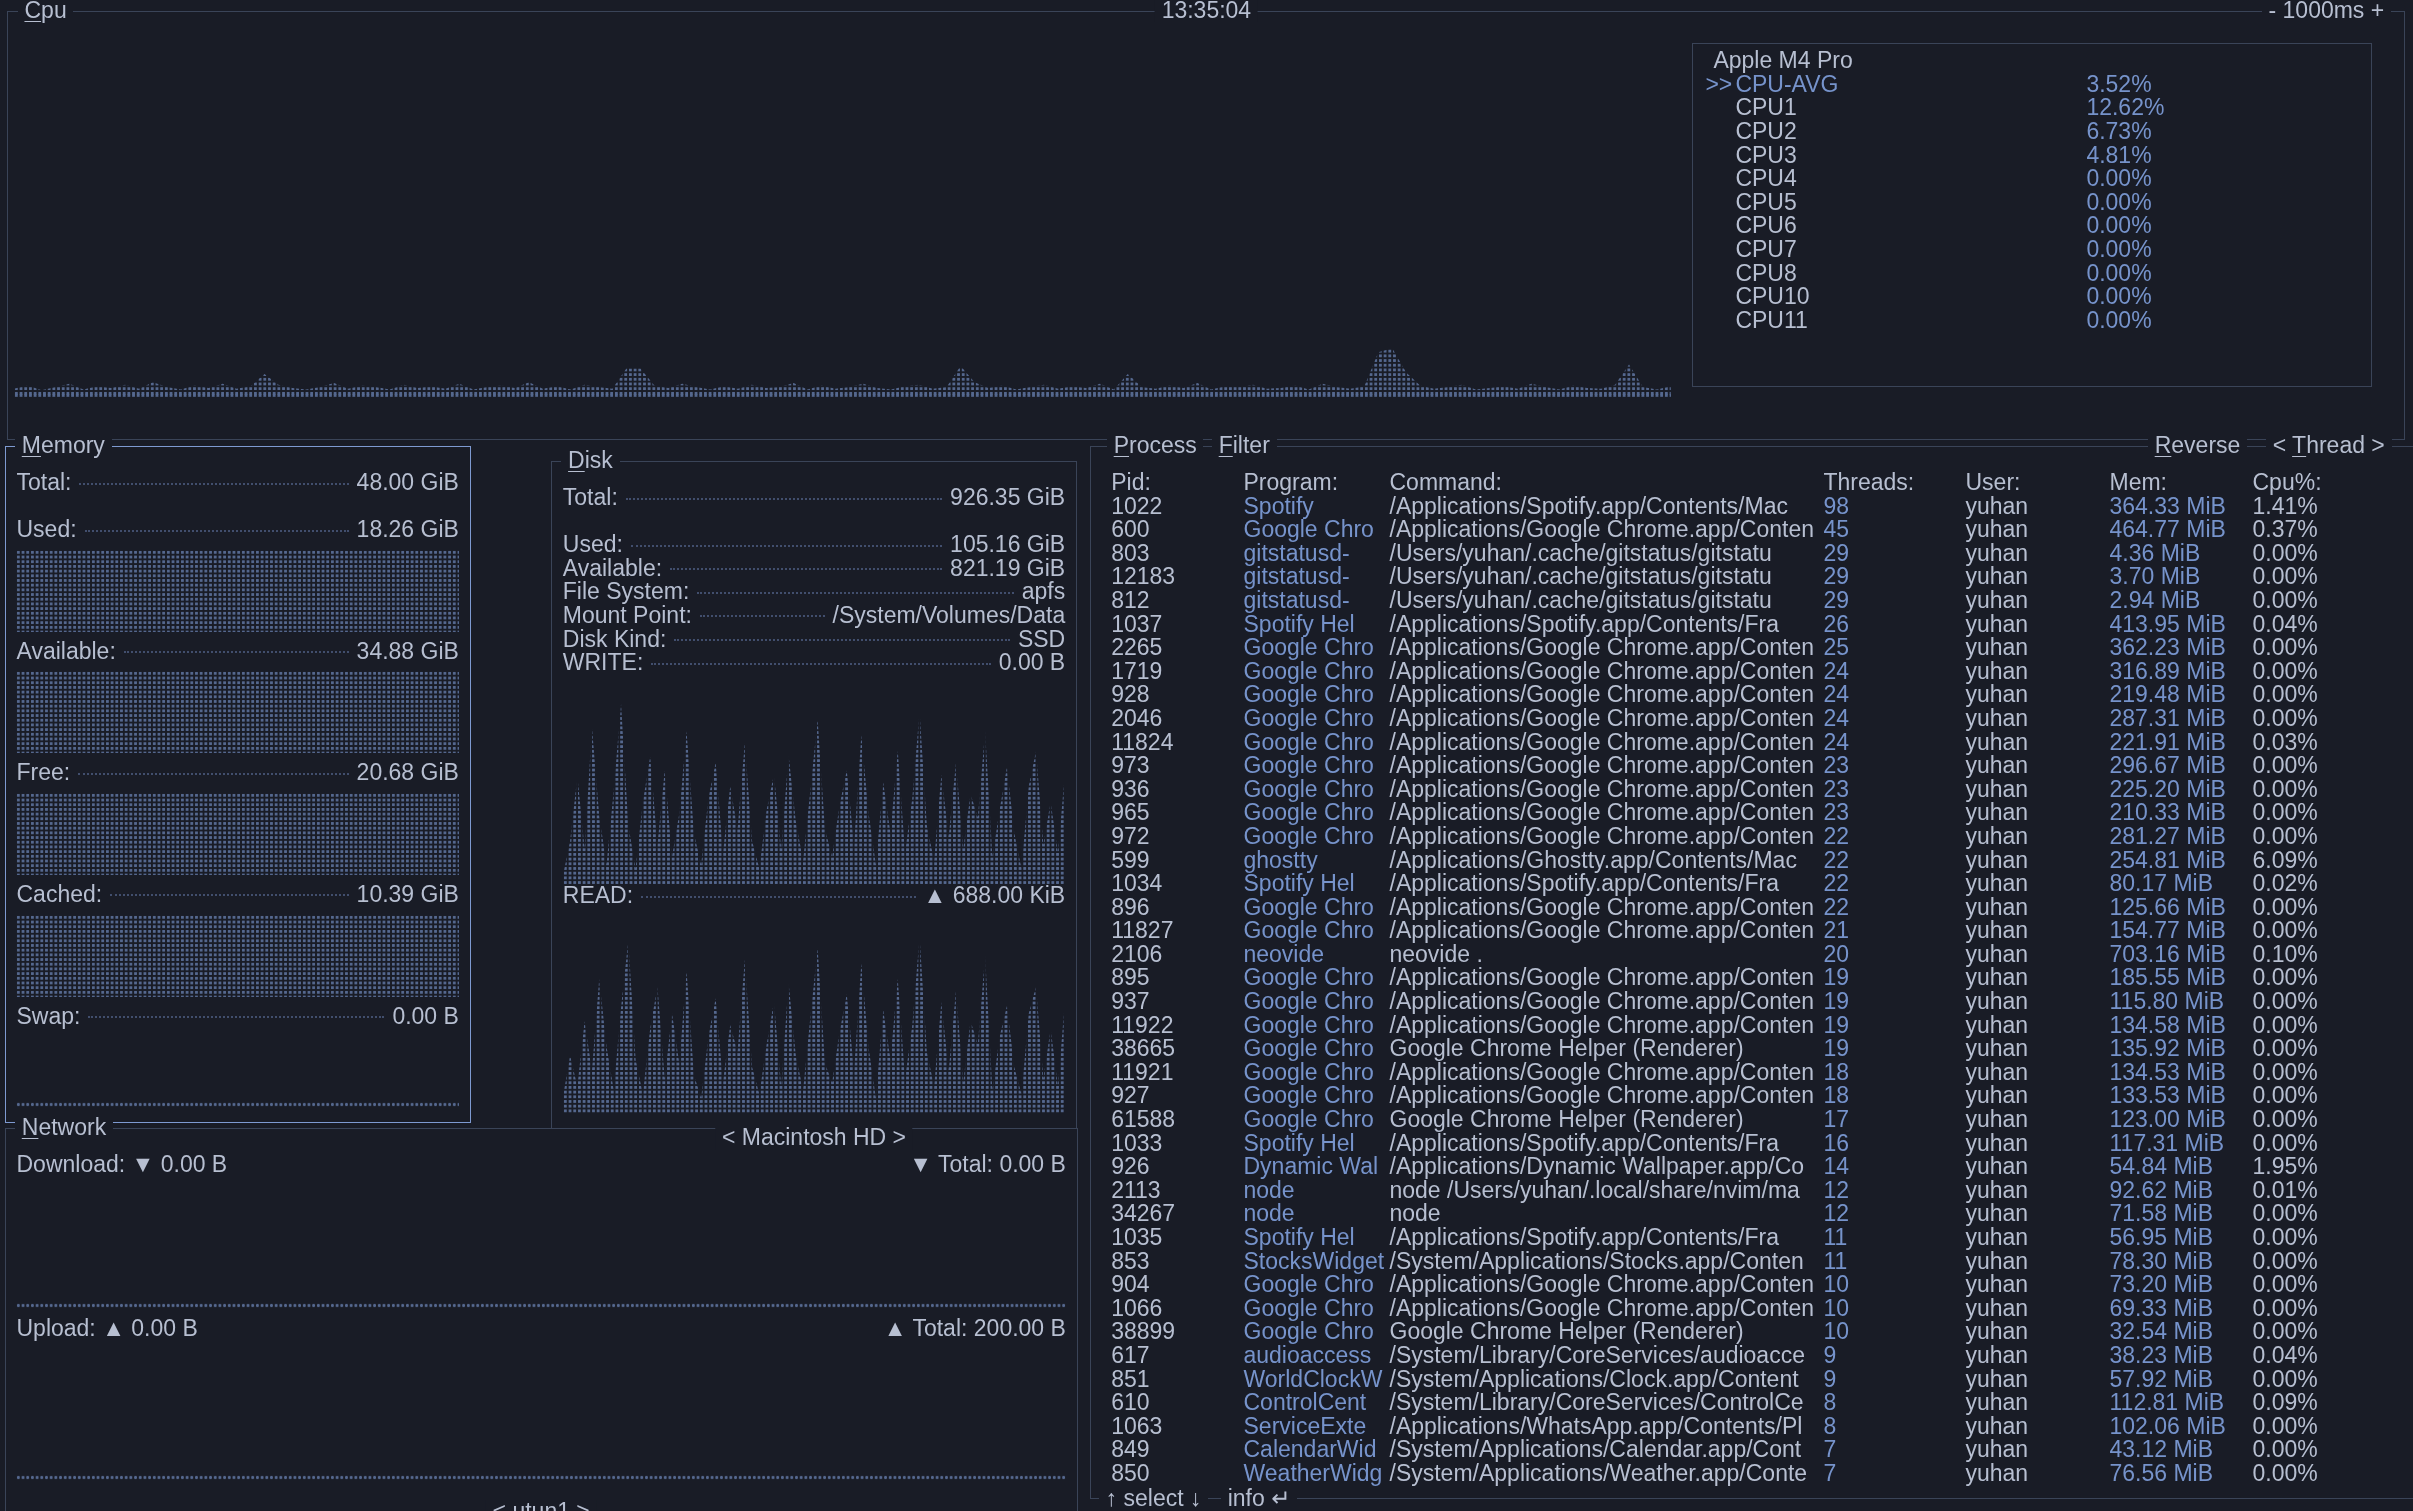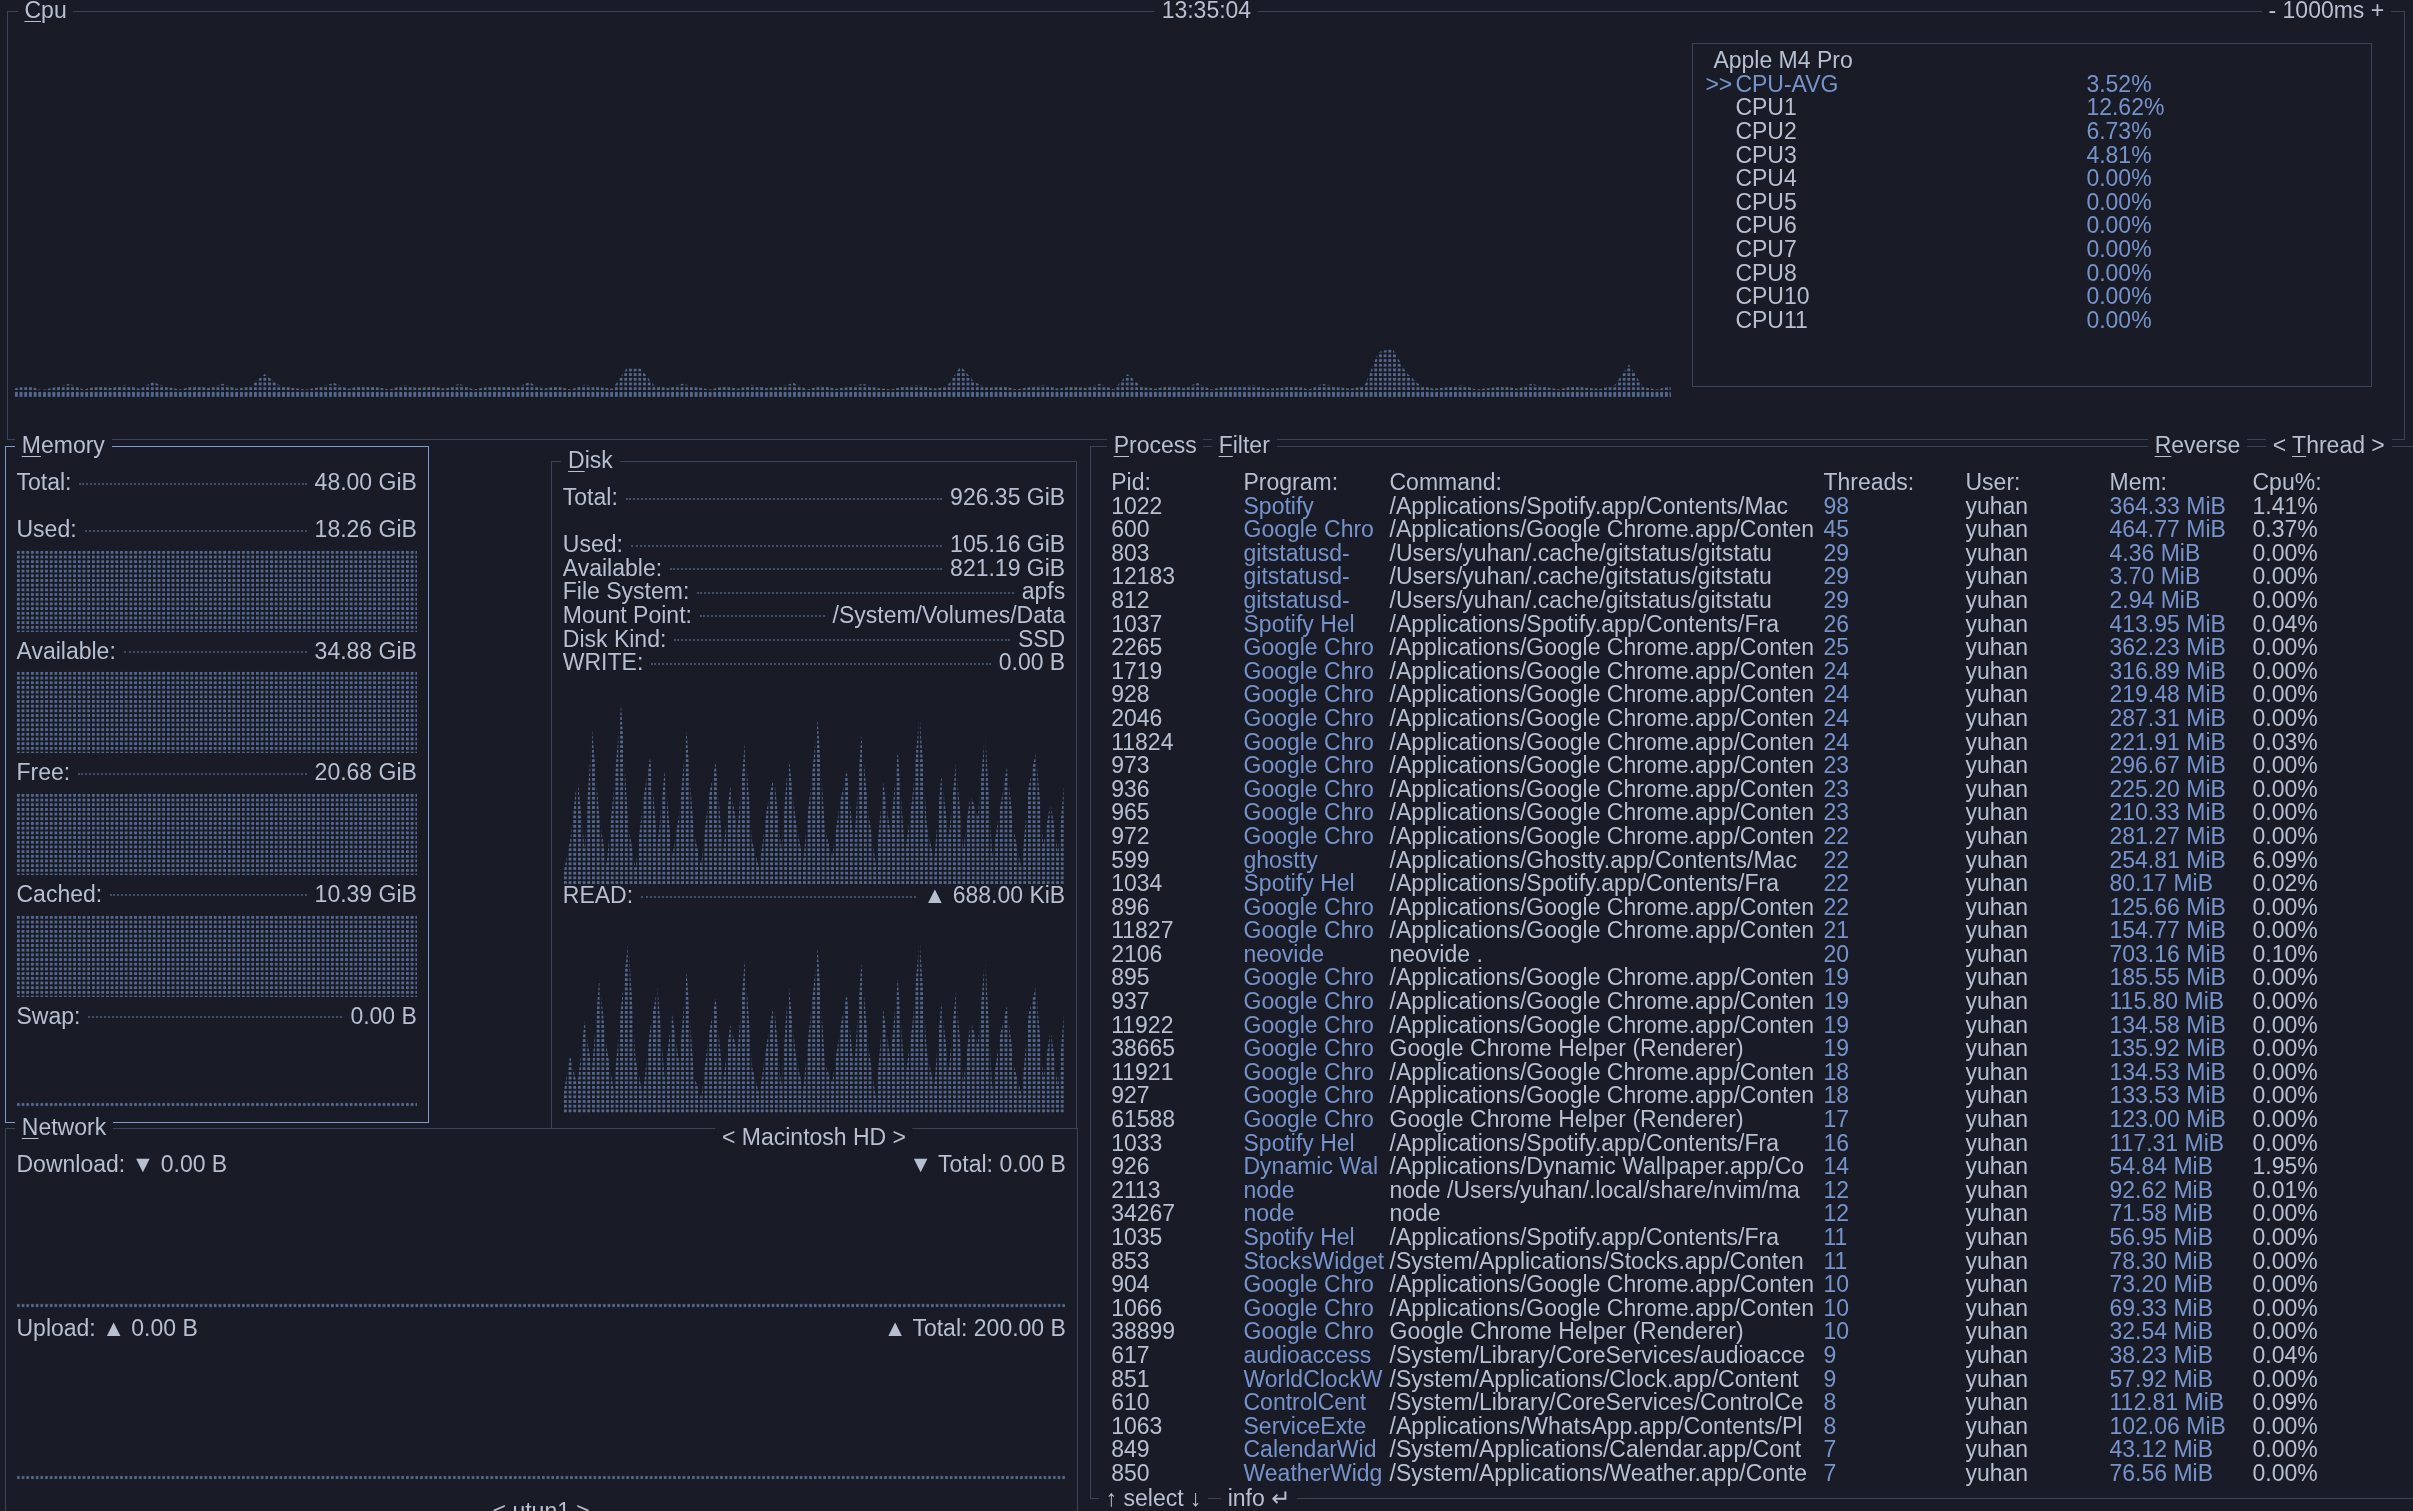--- a/index.html
+++ b/index.html
@@ -46,21 +46,21 @@
   .legend-row .val{left:385px;color:var(--blue);margin-left:8px;}
   .legend-row.sel .mk,.legend-row.sel .lab{color:var(--blue);}
 
   
   .kv{display:flex;height:23.6px;white-space:pre;}
   .kv .leader{flex:1;height:13.5px;margin:0 8px;border-bottom:2px dotted var(--leader);}
   .kv .klab,.kv .kval{white-space:pre;}
   .spacer{height:23.6px;}
 
   
-  #mem-panel{left:4.7px;top:446px;width:424px;height:677px;}
+  #mem-panel{left:4.7px;top:446px;width:466px;height:677px;}
   #mem-body{position:absolute;inset:0;padding:24px 10.8px 0 10.8px;}
   .memfill{height:82px;margin:8px 0;}
   #swap-baseline{left:10.8px;right:10.8px;bottom:15px;}
 
   
   #disk-panel{left:551px;top:461px;width:526px;height:677px;}
   #disk-body{position:absolute;inset:0;padding:24px 10.8px 0 10.8px;}
   #disk-wgraph{height:196px;margin-top:13.5px;}
   #disk-rgraph{height:192px;margin-top:13.5px;}
 

